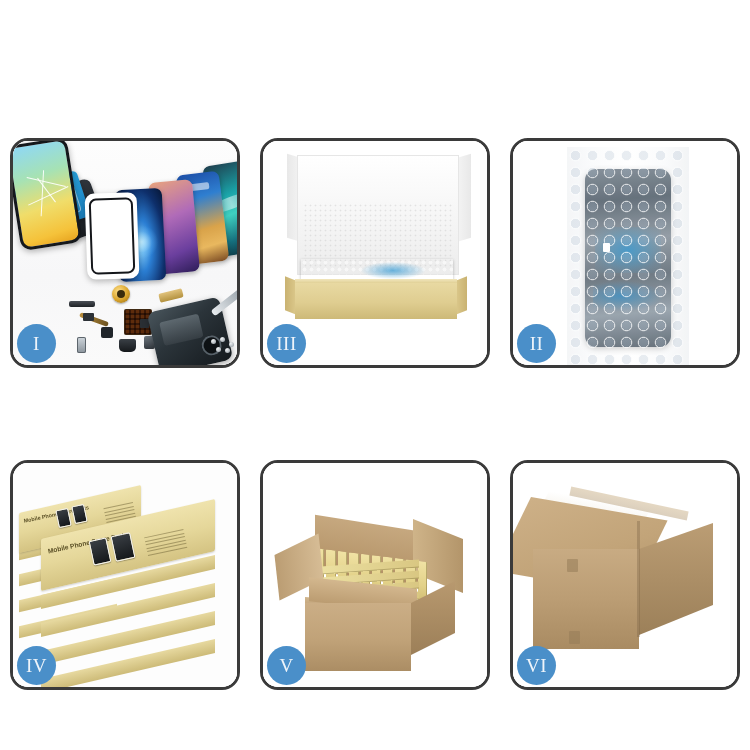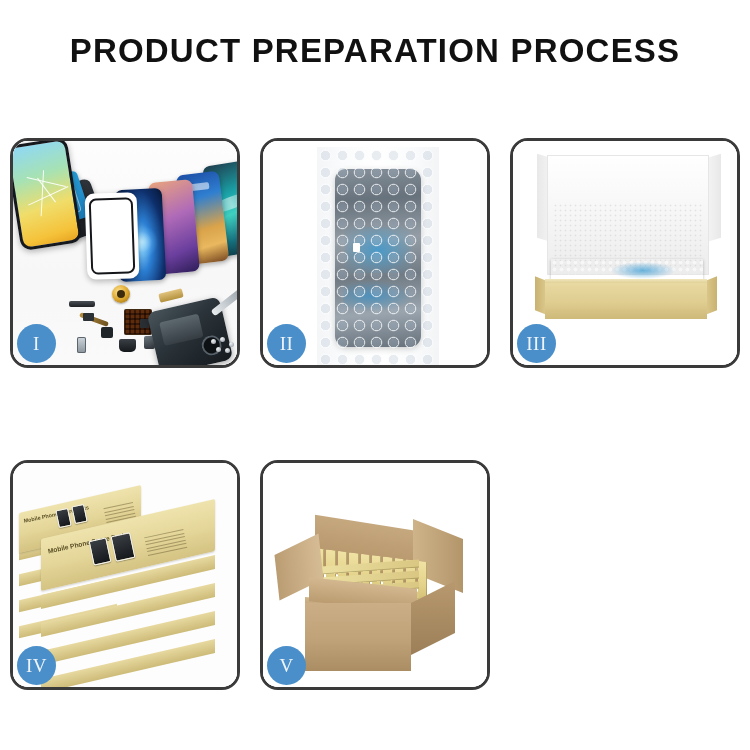--- a/index.html
+++ b/index.html
@@ -530,21 +530,20 @@
     position:absolute; left: 124px; top: 58px; width: 3px; height: 116px;
     background: rgba(120,98,70,.35);
   }
 </style>
 </head>
 <body>
 
 <div class="page">
 
   <div class="header">
-    <div class="title">PRODUCT PREPARATION PROCESS</div>
   </div>
 
   <div class="grid">
 
     <div class="panel">
       <div class="panel-inner">
         <div class="p1-bg"></div>
 
         <div class="scr scr-dark1"></div>
         <div class="scr scr-blue"></div>
@@ -578,52 +577,52 @@
         <div class="part tool"></div>
         <div class="part screws">
           <span></span>
             <span></span>
             <span></span>
             <span></span>
             <span></span>
         </div>
       </div>
       <div class="badge">I</div>
-    </div>
-
-    <div class="panel">
-      <div class="panel-inner">
-        <div class="p2-bg"></div>
-        <div class="bubble-sheet">
-          <div class="wrapped-item"></div>
-          <div class="bubbles"></div>
-          <div class="hilite"></div>
-        </div>
-      </div>
-      <div class="badge">II</div>
     </div>
 
     <div class="panel">
       <div class="panel-inner">
         <div class="p3-bg"></div>
         <div class="lid-flapL"></div>
         <div class="lid-flapR"></div>
         <div class="lid-back"></div>
         <div class="foam"></div>
         <div class="box-inner-item"></div>
         <div class="kraft-left"></div>
         <div class="kraft-right"></div>
         <div class="kraft-rim"></div>
         <div class="kraft-front"></div>
       </div>
       <div class="badge">III</div>
     </div>
 
     <div class="panel">
       <div class="panel-inner">
+        <div class="p2-bg"></div>
+        <div class="bubble-sheet">
+          <div class="wrapped-item"></div>
+          <div class="bubbles"></div>
+          <div class="hilite"></div>
+        </div>
+      </div>
+      <div class="badge">II</div>
+    </div>
+
+    <div class="panel">
+      <div class="panel-inner">
         <div class="p4-bg"></div>
 
         <div class="stk-side rear-s4"></div>
         <div class="stk-side rear-s3"></div>
         <div class="stk-side rear-s2"></div>
         <div class="stk-side rear-s1"></div>
         <div class="stackbox rear-lid"></div>
         <div class="lid-label lbl-rear">Mobile Phone Spare Parts</div>
         <div class="lid-phone lp-r1"></div>
         <div class="lid-phone lp-r2"></div>
@@ -680,15 +679,29 @@
         </div>
         <div class="flap flap-left"></div>
         <div class="carton-rim"></div>
         <div class="flap flap-front"></div>
         <div class="carton-side"></div>
         <div class="carton-front"></div>
       </div>
       <div class="badge">V</div>
     </div>
 
+    <div class="panel">
+      <div class="panel-inner">
+        <div class="p6-bg"></div>
+        <div class="seal-tape"></div>
+        <div class="seal-top"></div>
+        <div class="seal-tape2"></div>
+        <div class="seal-right"></div>
+        <div class="seal-front"></div>
+        <div class="seal-edge"></div>
+        <div class="seal-mark sm1"></div>
+        <div class="seal-mark sm2"></div>
+      </div>
+      <div class="badge">VI</div>
+    </div>
 
   </div>
 </div>
 
 </body></html>

